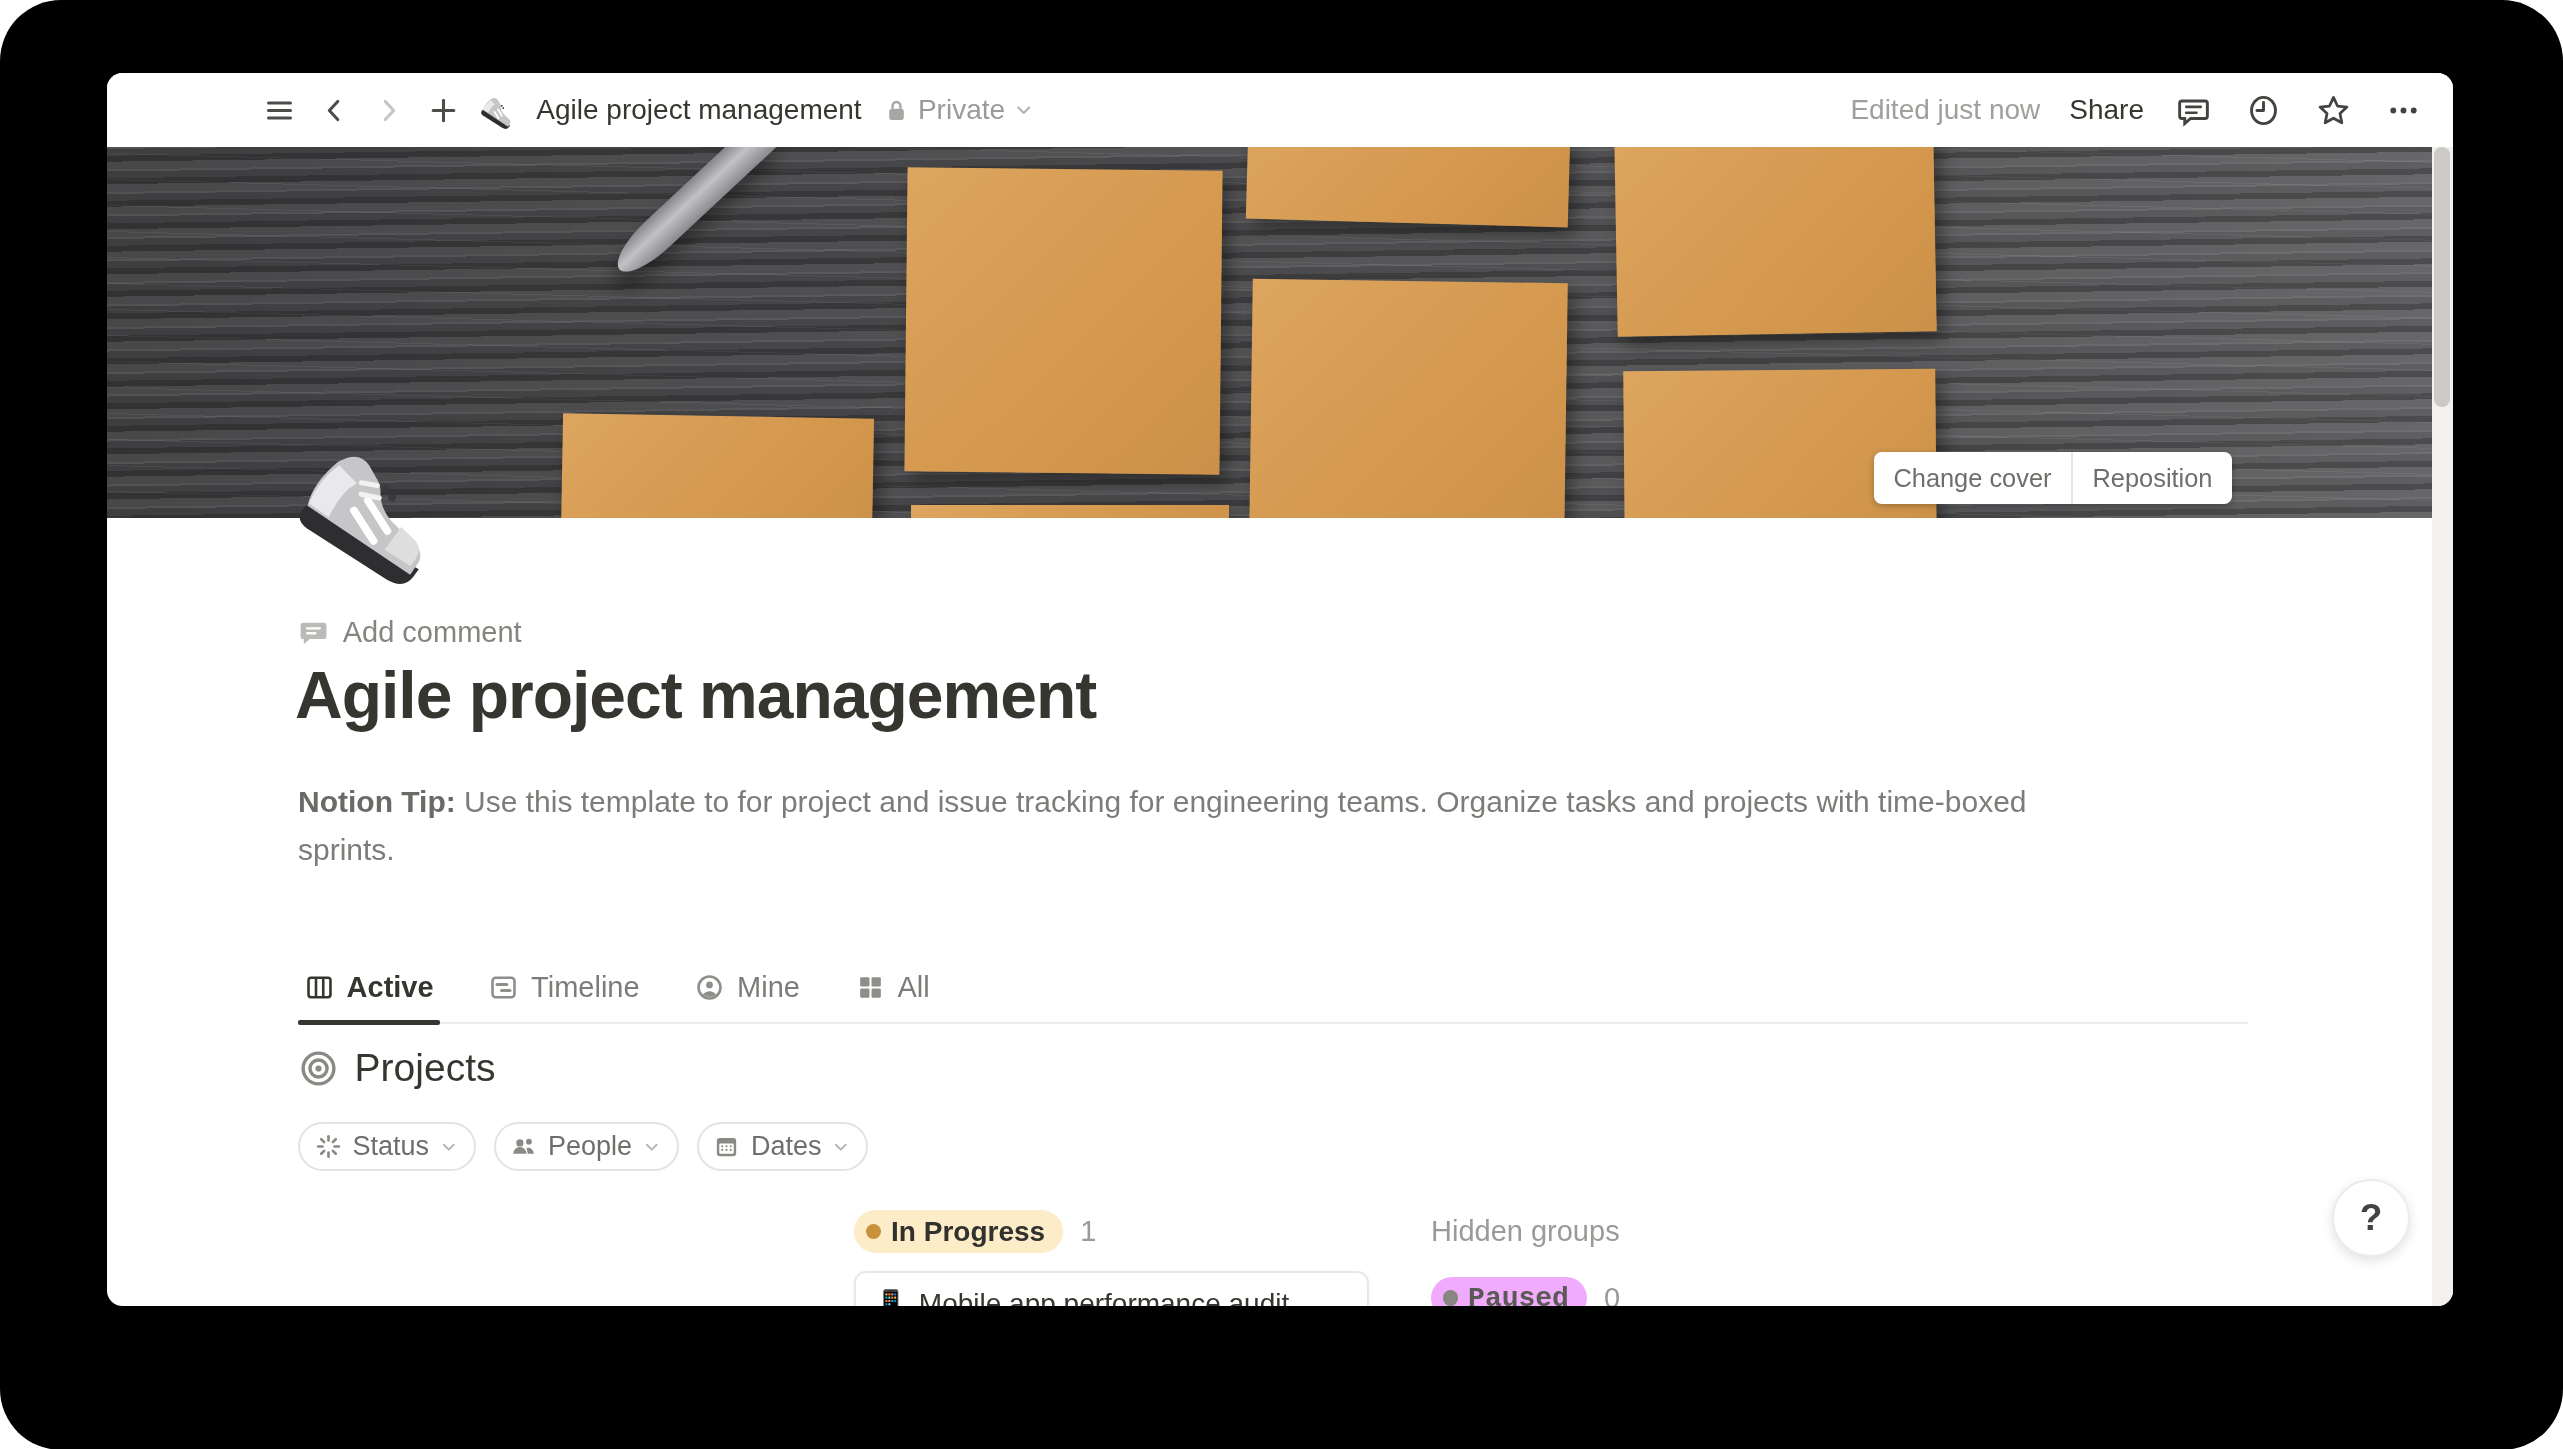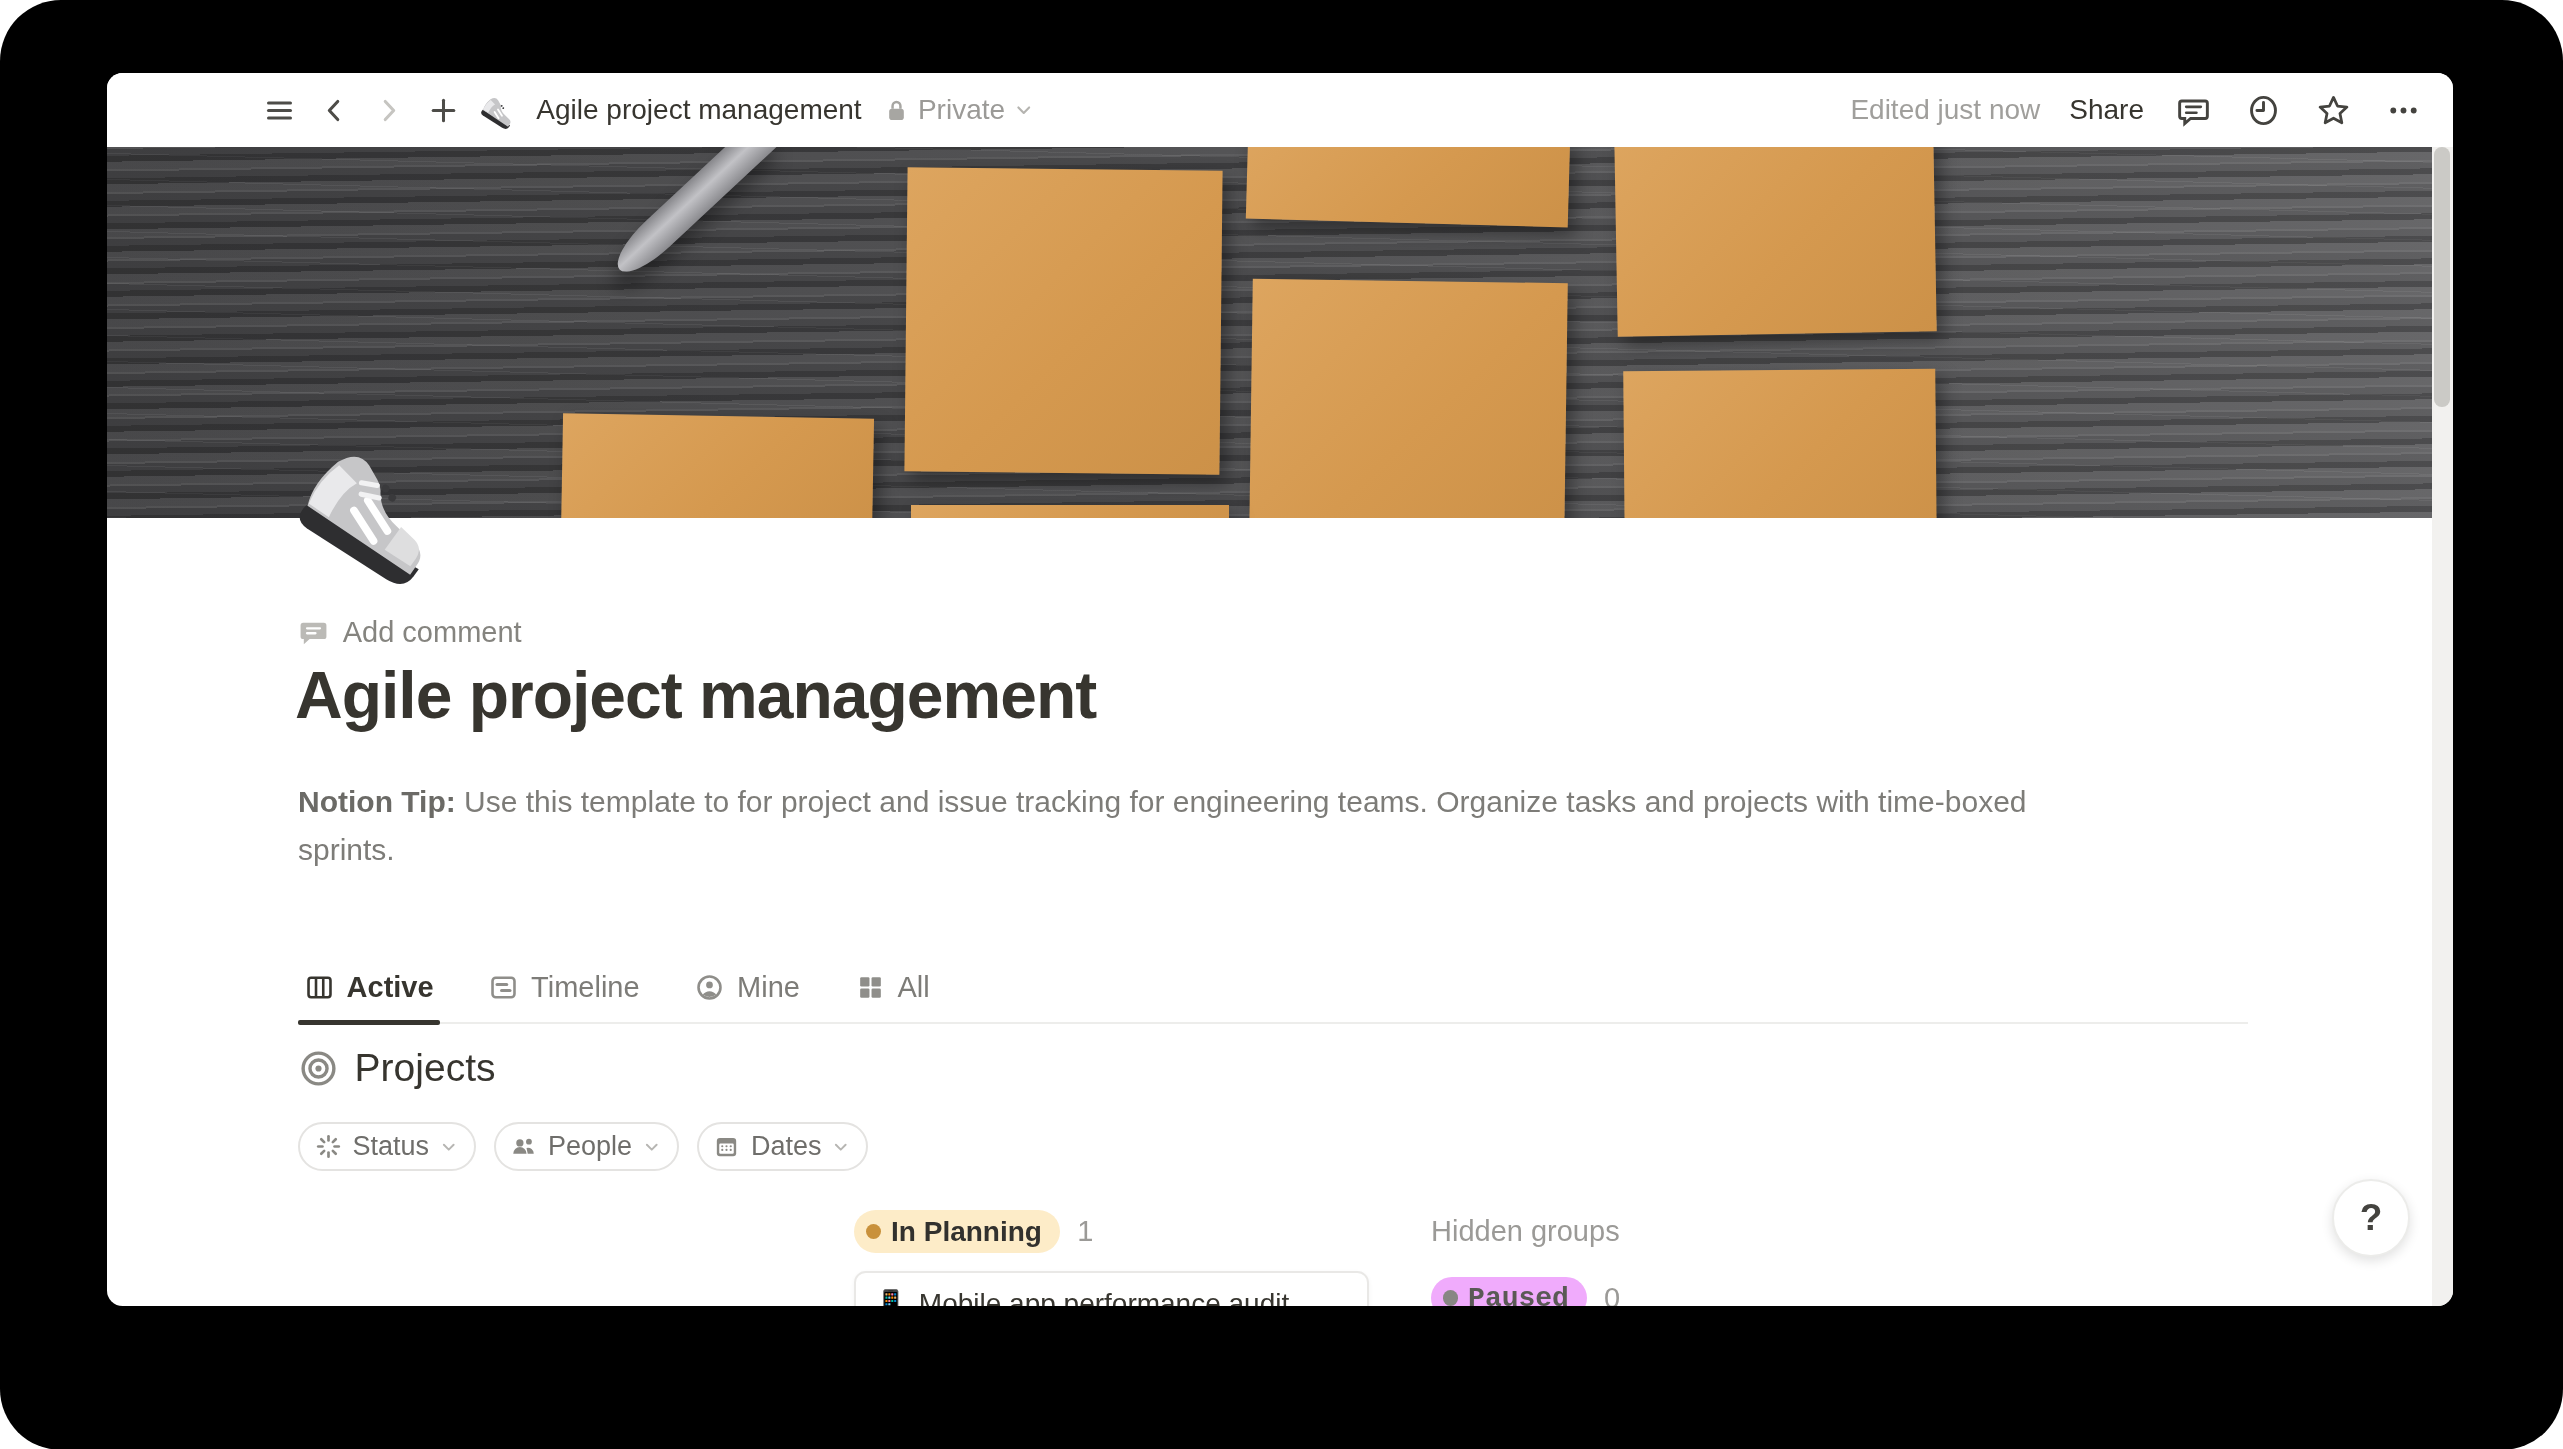--- a/index.html
+++ b/index.html
@@ -205,20 +205,24 @@
 
   <div class="cover">
     <div class="pen"></div>
     <div class="note n1"></div>
     <div class="note n2"></div>
     <div class="note n3"></div>
     <div class="note n4"></div>
     <div class="note n5"></div>
     <div class="note n6"></div>
     <div class="note n7"></div>
+    <div class="cover-btns">
+      <div class="cover-btn">Change cover</div>
+      <div class="cover-btn">Reposition</div>
+    </div>
   </div>
 
   <div class="scrollbar">
     <div class="scroll-thumb"></div>
   </div>
 
   <div class="page-icon">
     <span>
       <svg width="156" height="152" viewBox="0 0 120 120">
           <g transform="rotate(28 60 60)">
@@ -381,21 +385,21 @@
           </svg>
       </span>
     </div>
   </div>
 
 
   <div class="col col2">
     <div class="group-head">
       <div class="pill pill-yellow">
         <span class="dot dot-orange"></span>
-        <span>In Planning</span>
+        <span>In Progress</span>
       </div>
       <span class="count">1</span>
     </div>
     <div class="card">
       <span class="card-ico">📱</span>
       <span class="card-text">Mobile app performance audit</span>
     </div>
   </div>
 
   <div class="col col3">

